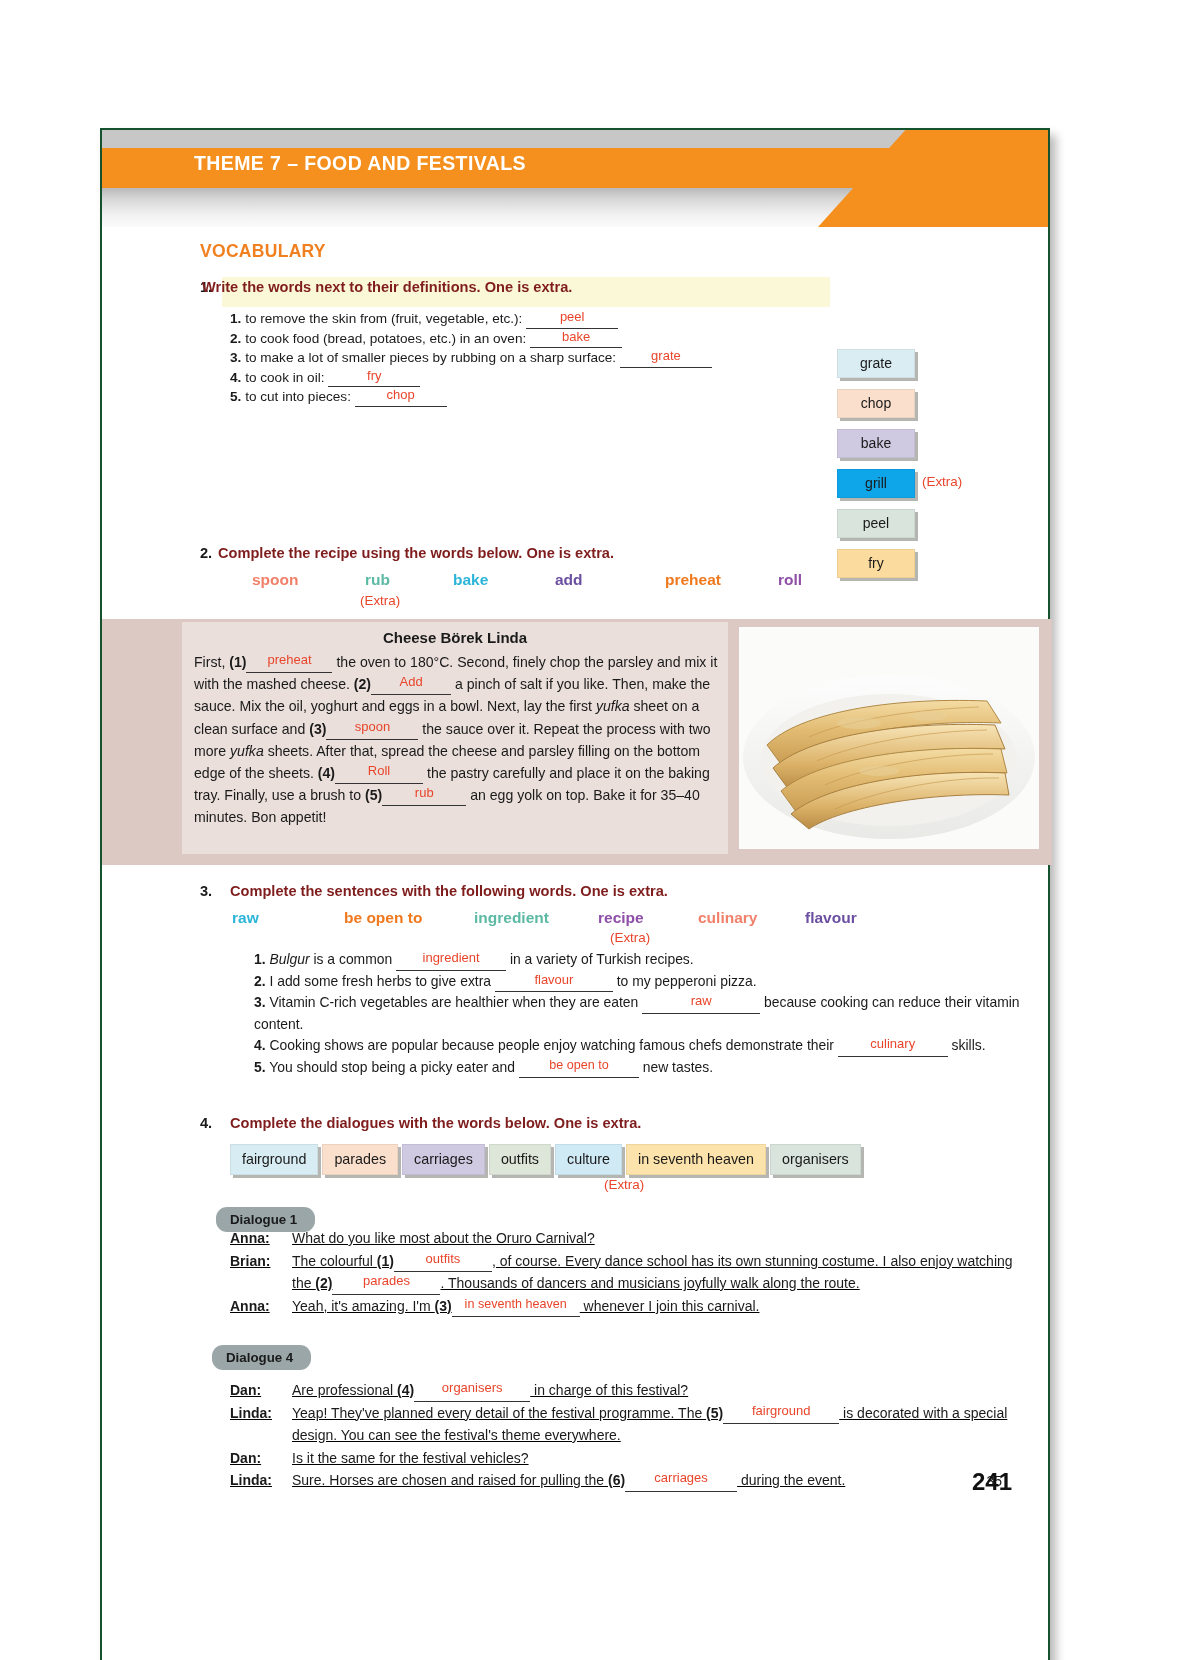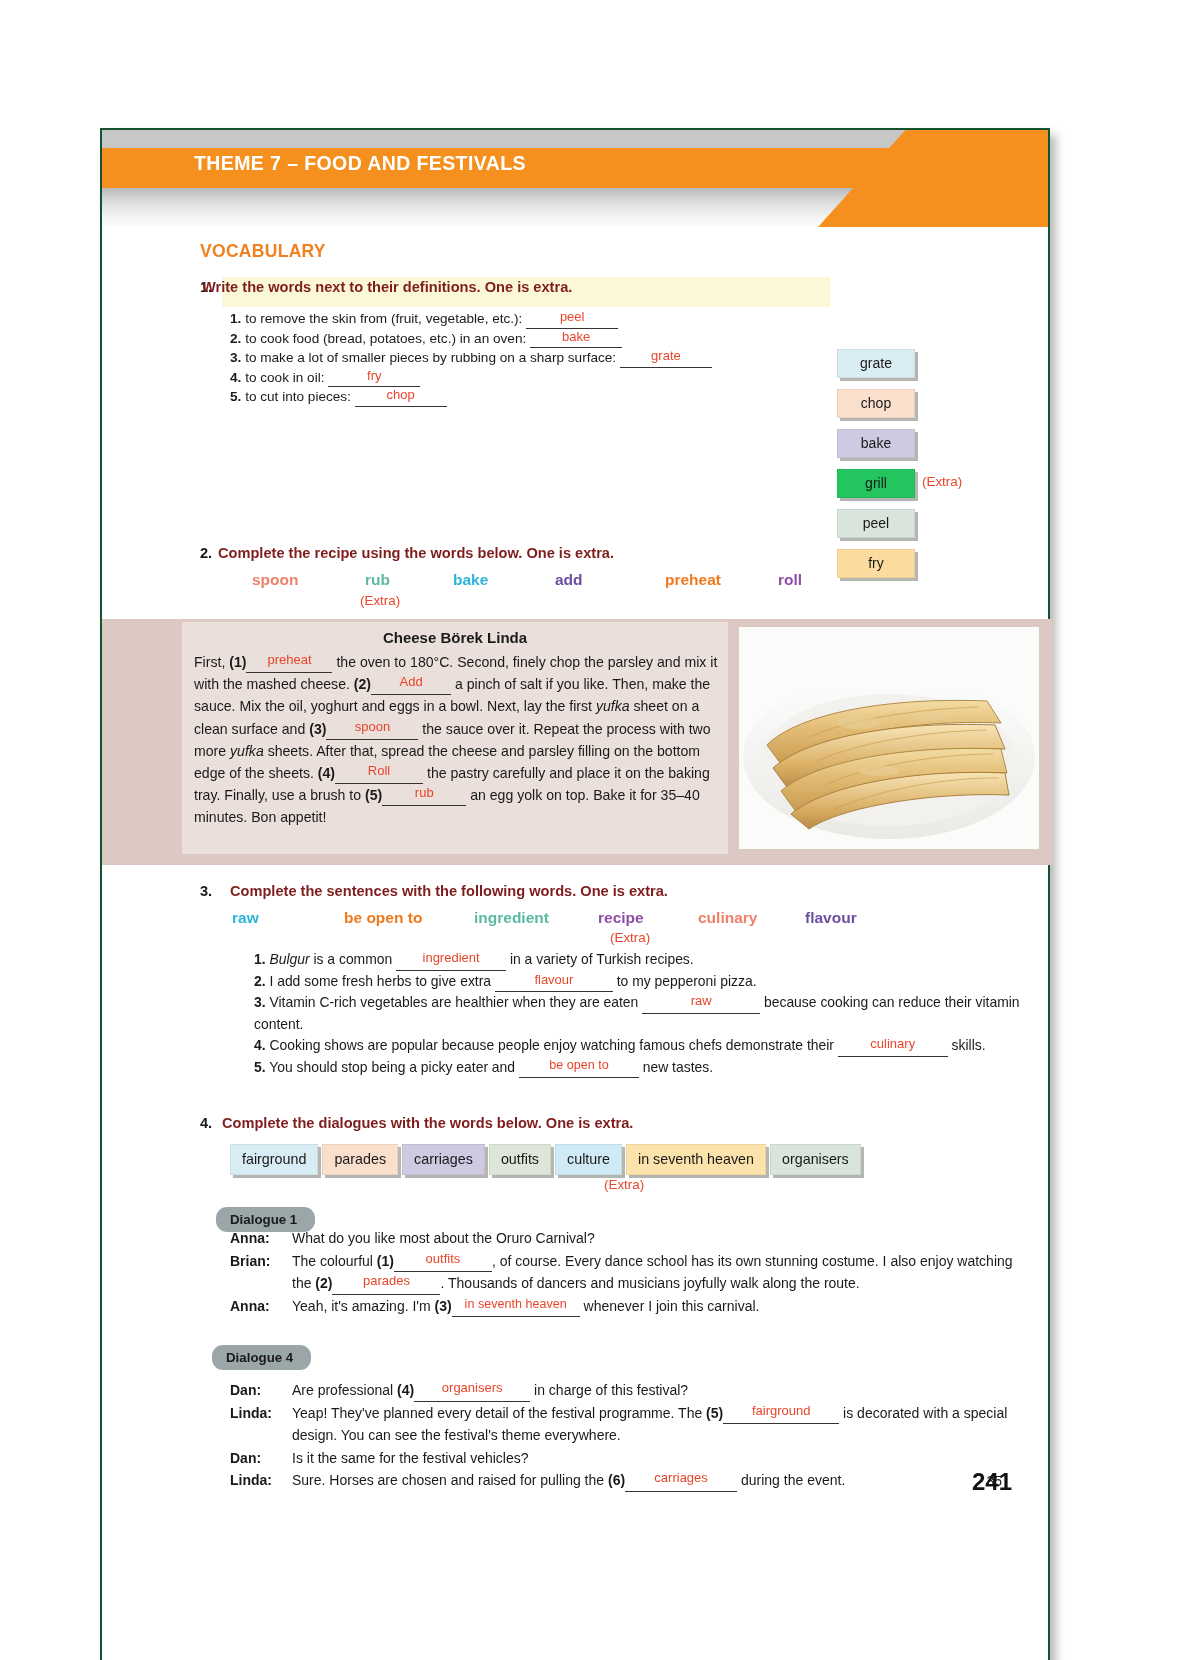--- a/index.html
+++ b/index.html
@@ -202,21 +202,21 @@
   }
   .sent3 { position: absolute; left: 152px; top: 722px; width: 790px; }
   .sent-row {
     font-size: 13.9px; line-height: 21.5px; color: #1a1a1a; position: relative;
     margin-bottom: 0;
   }
   .sent-row b { font-weight: bold; }
   .sent-row i { font-style: italic; }
 
   
-  .ex4-head { position: absolute; left: 120px; top: 888px; }
+  .ex4-head { position: absolute; left: 128px; top: 888px; }
   .chiprow {
     position: absolute; left: 128px; top: 917px;
     display: flex; gap: 4px;
   }
   .chip2 {
     font-size: 14.3px;
     color: #1a1a1a;
     padding: 6px 11px 7px 11px;
     box-shadow: 3px 3px 0 rgba(120,120,115,0.55);
     border: 1px solid rgba(0,0,0,0.06);
@@ -225,21 +225,21 @@
 
   .dlg-tag {
     position: absolute;
     background: #9aa6a8;
     color: #1a1a1a;
     font-weight: bold;
     font-size: 13.3px;
     padding: 5px 18px 5px 14px;
     border-radius: 11px;
   }
-  .dlg-body { position: absolute; width: 790px; }
+  .dlg-body { position: absolute; width: 790px; text-decoration: underline; }
   .dlg-line {
     display: flex;
     font-size: 14px;
     line-height: 22.5px;
     color: #1a1a1a;
   }
   .spk {
     flex: 0 0 62px;
     font-weight: bold;
   }
@@ -311,21 +311,21 @@
         <b>5.</b>
         <span>to cut into pieces:</span>
         <span class="blank" style="width:92px;"><span class="ans">chop</span></span>
       </div>
     </div>
 
     <div class="chipcol">
       <div class="chip" id="c0" style="background: rgb(218, 237, 243);">grate</div>
       <div class="chip" id="c1" style="background: rgb(250, 223, 204);">chop</div>
       <div class="chip" id="c2" style="background: rgb(207, 201, 226);">bake</div>
-      <div class="chip" id="c3" style="background: #22c55e;">grill</div>
+      <div class="chip" id="c3" style="background: #0ea5e9;">grill</div>
       <div class="chip" id="c4" style="background: rgb(216, 228, 220);">peel</div>
       <div class="chip" id="c5" style="background: rgb(252, 220, 158);">fry</div>
     </div>
     <div class="extra-note" style="left:820px; top:247px;">(Extra)</div>
 
     <div class="ex-num" style="left:98px; top:318px;">2.</div>
     <div class="ex-head ex2-head">Complete the recipe using the words below. One is extra.</div>
 
     <div class="wordlist">
       <span style="width: 113px; color: rgb(240, 128, 106);">spoon</span>

